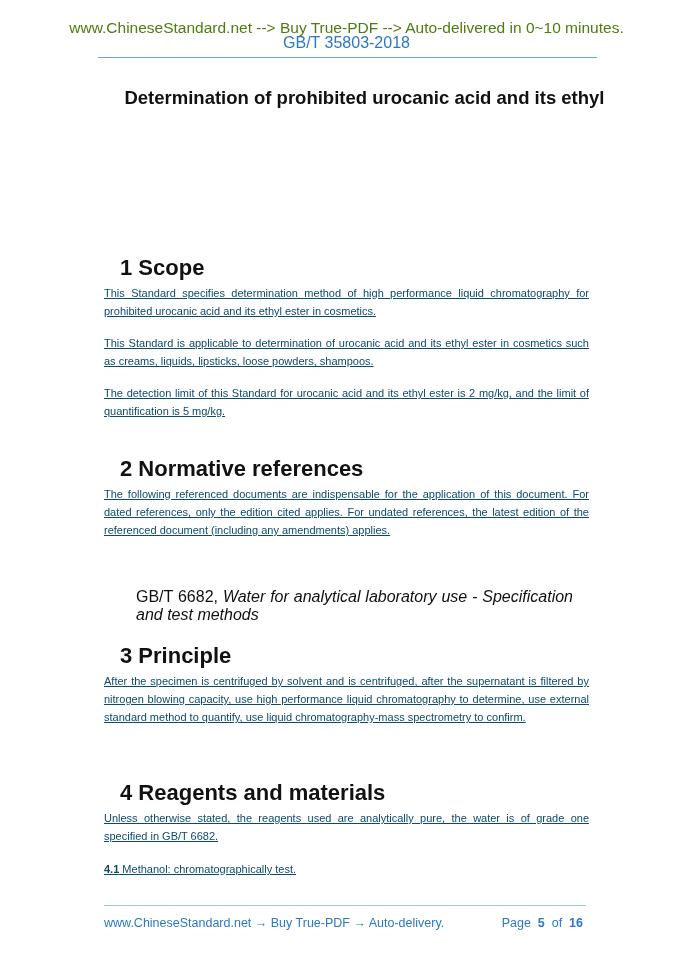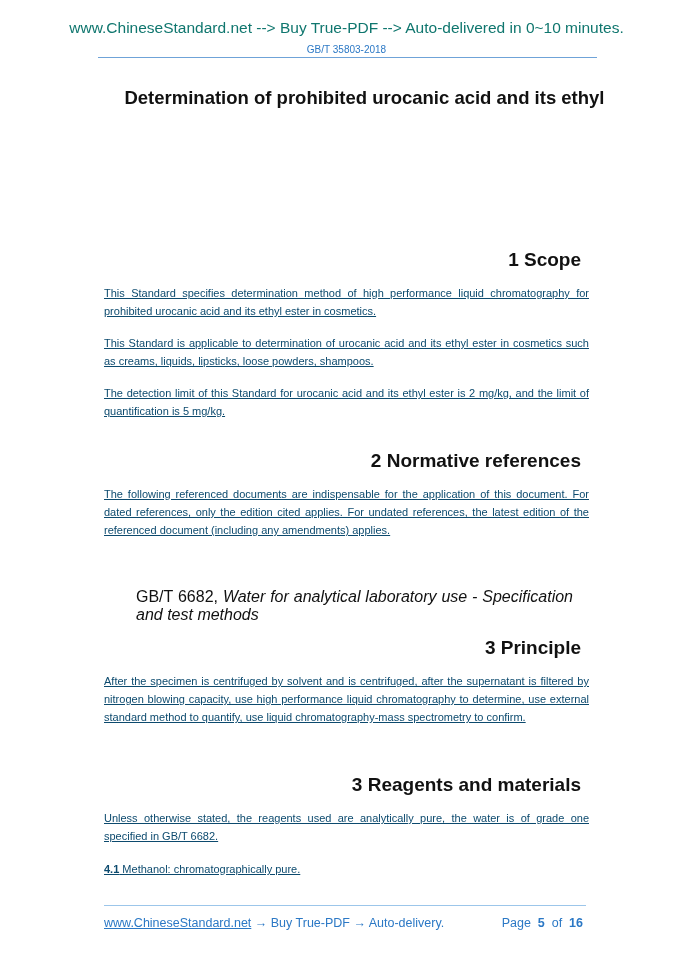--- a/index.html
+++ b/index.html
@@ -1,35 +1,35 @@
 <!DOCTYPE html>
 <html><head>
   <meta charset="utf-8">
   <style>
     html, body { margin: 0; padding: 0; background: #ffffff; }
     body { width: 693px; height: 980px; position: relative; overflow: hidden;
            font-family: "Liberation Sans", sans-serif; color: #111111; }
     .banner { position: absolute; top: 19px; left: 0; width: 693px; text-align: center;
-              font-size: 15.5px; color: #0f766e; line-height: 18px; white-space: nowrap; }
-    .std-code { position: absolute; top: 43px; left: 0; width: 693px; text-align: center;
-                font-size: 10px; color: #2b78c5; line-height: 13px; }
+              font-size: 15.5px; color: #4d7c0f; line-height: 18px; white-space: nowrap; }
+    .std-code { position: absolute; top: 36px; left: 0; width: 693px; text-align: center;
+                font-size: 16px; color: #2b78c5; line-height: 13px; }
     .hrule-top { position: absolute; top: 57px; left: 98px; width: 499px; height: 0;
                  border-top: 1px solid #6fa3d8; }
     .title { position: absolute; top: 80px; left: 108px; width: 513px; text-align: center;
              font-weight: bold; font-size: 18.5px; line-height: 36px; color: #111; }
     .content { position: absolute; left: 104px; width: 485px; }
-    h2 { margin: 8px; font-size: 19px; font-weight: bold; line-height: 22px; color: #111; text-align: right; }
+    h2 { margin: 16px; font-size: 22px; font-weight: bold; line-height: 22px; color: #111; }
     p.body { margin: 0; font-size: 11px; line-height: 18px; text-align: justify; color: #0c4a6e; text-decoration: underline; }
     .ref { font-size: 16px; line-height: 18px; text-align: justify; text-align-last: left; margin: 16px; }
     .ref i { font-style: italic; }
     .hrule-bottom { position: absolute; top: 905px; left: 104px; width: 482px; height: 0;
                     border-top: 1px solid #9cc6ea; }
     .footer { position: absolute; top: 915px; left: 104px; width: 482px; font-size: 12.5px;
               line-height: 16px; color: #2b78c5; white-space: nowrap; }
-    .footer .link { color: #2b78c5; text-decoration: underline; }
+    .footer .link { color: #2b78c5; }
     .footer .page { position: absolute; right: 3px; top: 0; }
     .footer .page b { font-weight: bold; }
   </style>
 </head>
 <body>
 
 <div class="banner">www.ChineseStandard.net --&gt; Buy True-PDF --&gt; Auto-delivered in 0~10 minutes.</div>
 <div class="std-code">GB/T 35803-2018</div>
 <div class="hrule-top"></div>
 
@@ -61,26 +61,26 @@
 </div>
 
 <div class="content" style="top:629px;">
   <h2>3 Principle</h2>
 </div>
 <div class="content" style="top:672px;">
   <p class="body">After the specimen is centrifuged by solvent and is centrifuged, after the supernatant is filtered by nitrogen blowing capacity, use high performance liquid chromatography to determine, use external standard method to quantify, use liquid chromatography-mass spectrometry to confirm.</p>
 </div>
 
 <div class="content" style="top:766px;">
-  <h2>3 Reagents and materials</h2>
+  <h2>4 Reagents and materials</h2>
 </div>
 <div class="content" style="top:809px;">
   <p class="body">Unless otherwise stated, the reagents used are analytically pure, the water is of grade one specified in GB/T 6682.</p>
 </div>
 <div class="content" style="top:860px;">
-  <p class="body"><b>4.1</b><span> Methanol: chromatographically pure.</span></p>
+  <p class="body"><b>4.1</b><span> Methanol: chromatographically test.</span></p>
 </div>
 
 <div class="hrule-bottom"></div>
 <div class="footer">
   <span class="link">www.ChineseStandard.net</span><span> → Buy True-PDF → Auto-delivery.</span>
   <span class="page"><span>Page</span>&nbsp; <b>5</b>&nbsp; <span>of</span>&nbsp; <b>16</b></span>
 </div>
 
 </body></html>

